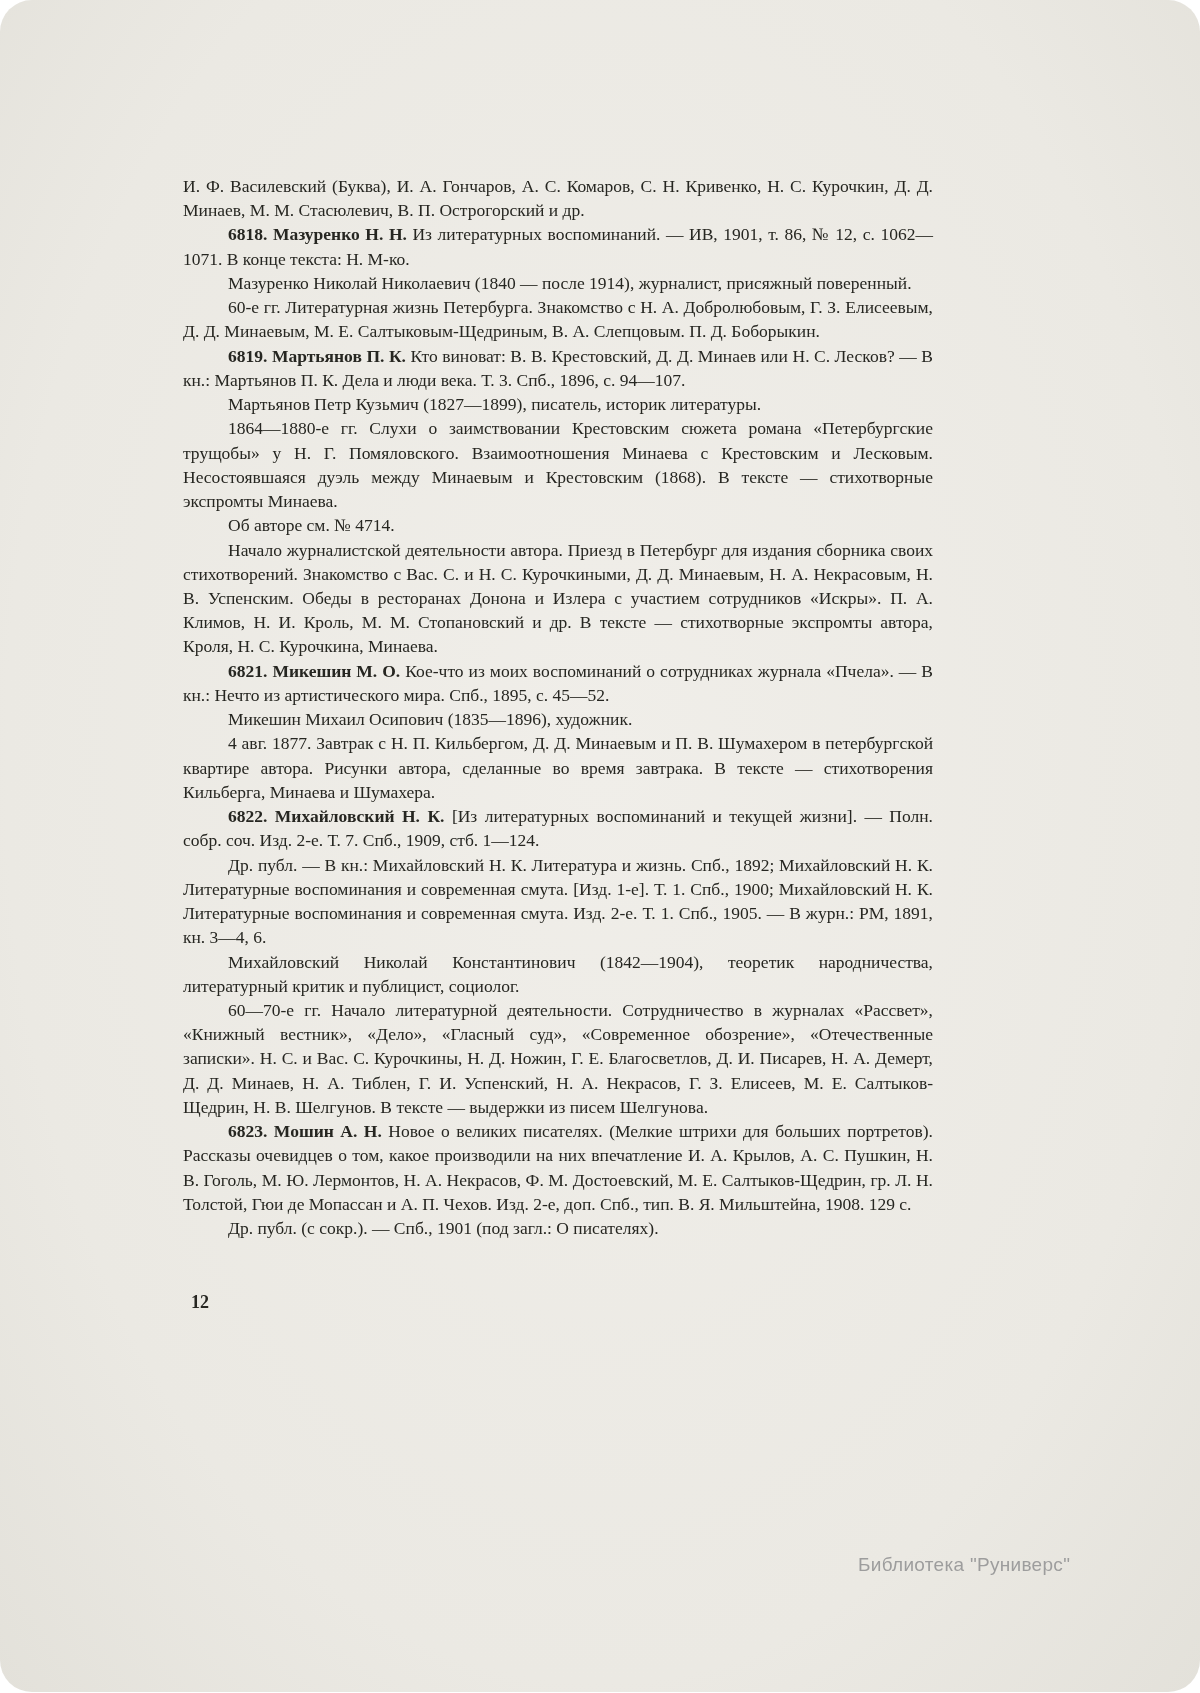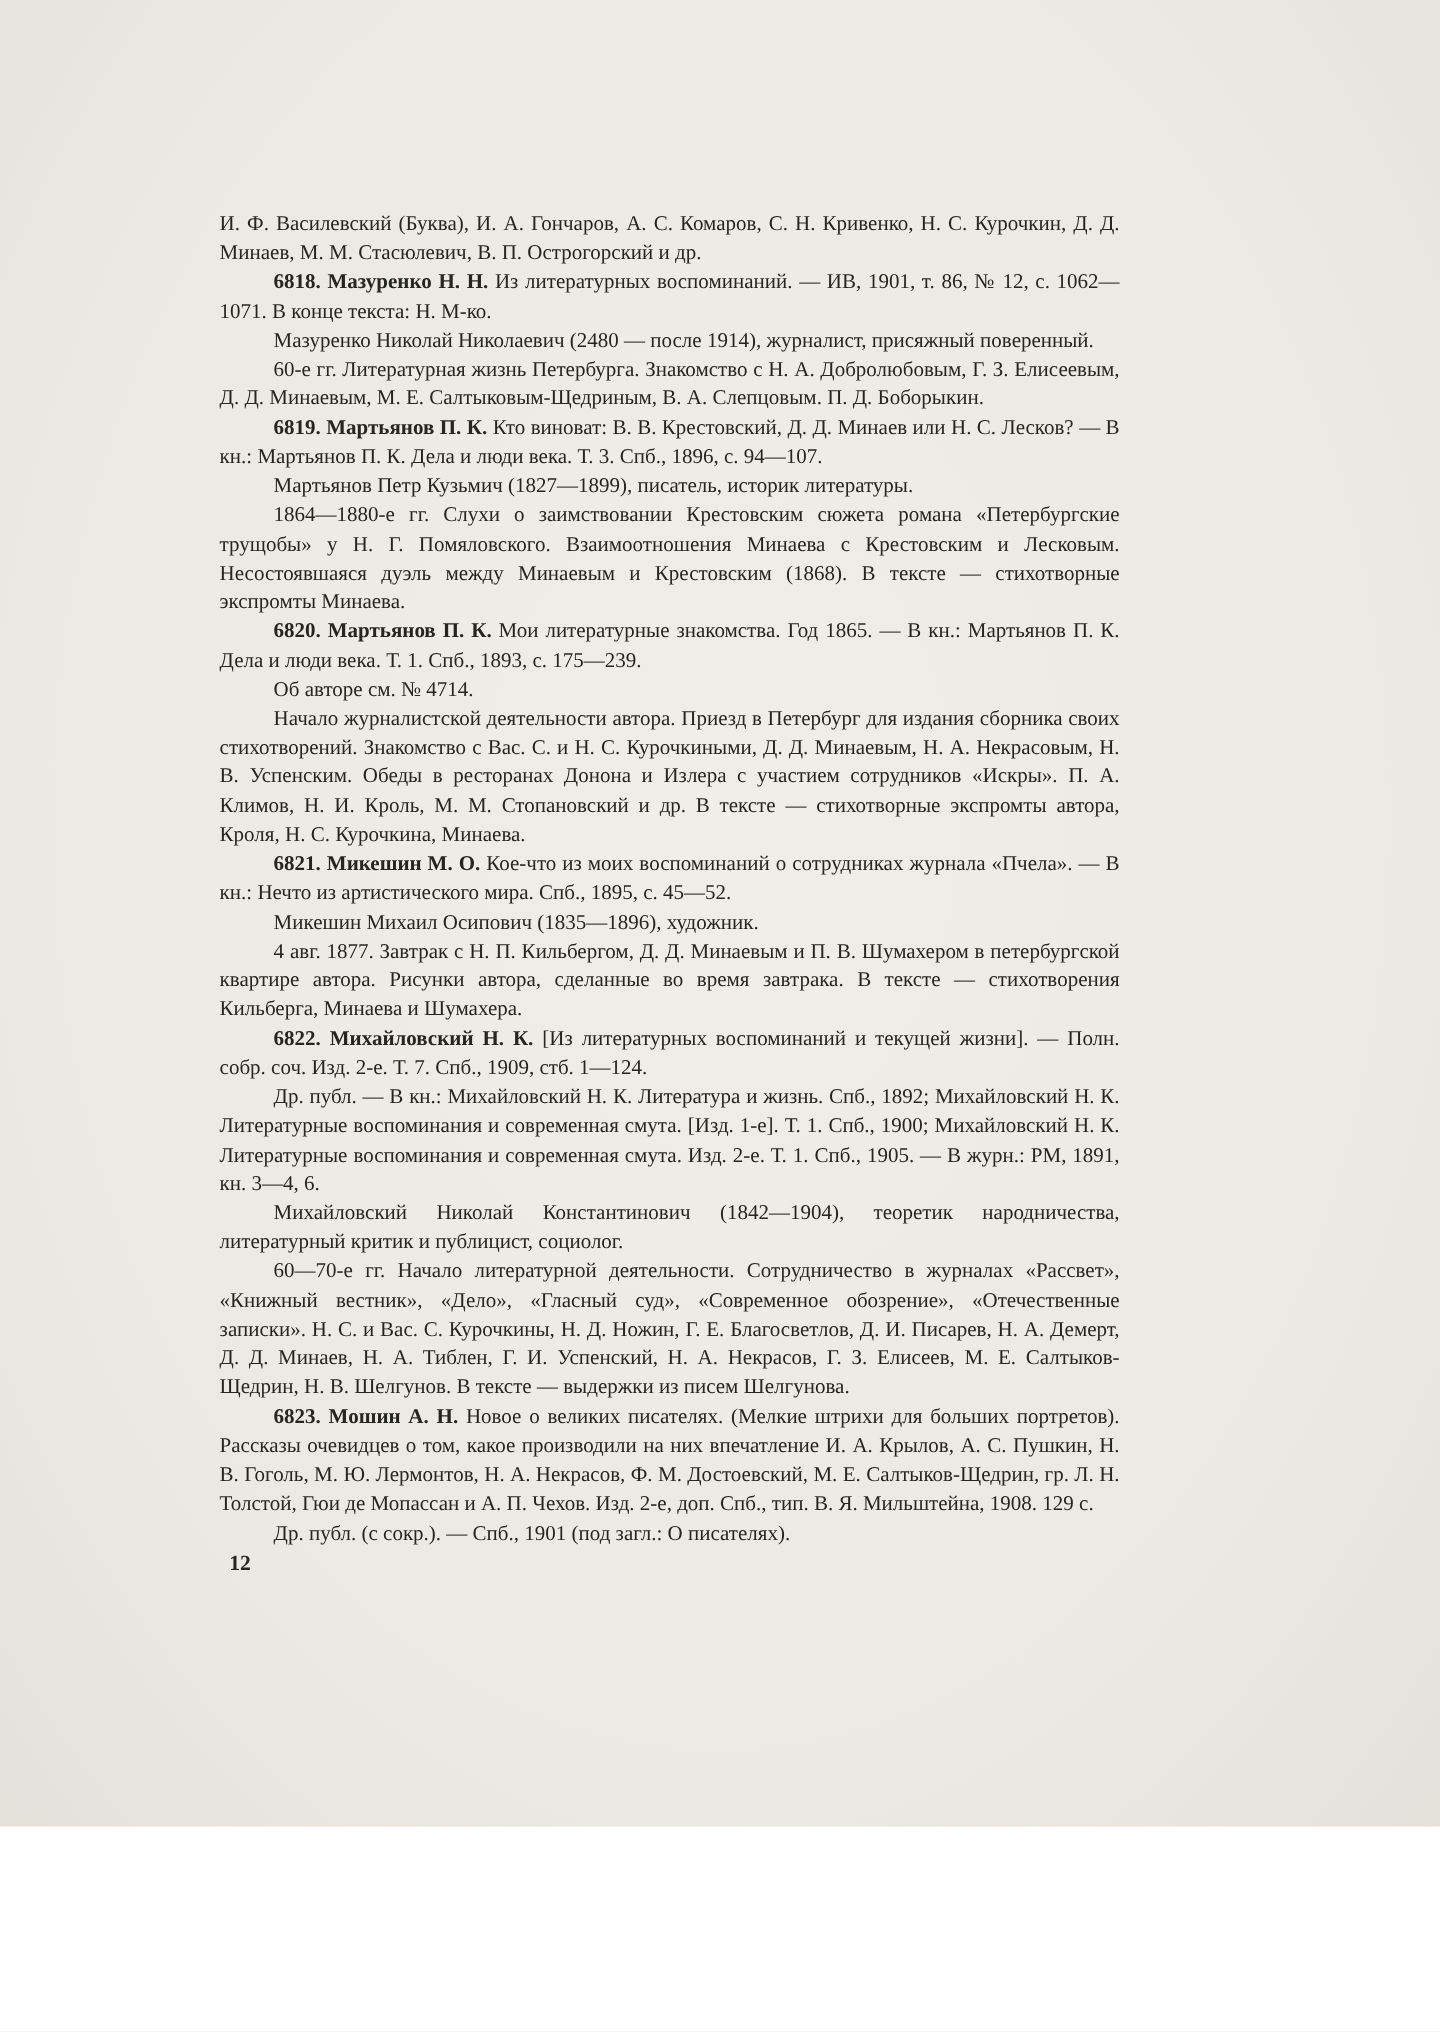--- a/index.html
+++ b/index.html
@@ -1,23 +1,24 @@
 <!DOCTYPE html>
 <html><head>
 <meta charset="utf-8">
 <style>
   html,body { margin:0; padding:0; }
   .scan {
     position:relative;
-    width:1200px; height:1522px;
+    width:1200px; height:1692px;
     background:#edebe6;
     background-image: radial-gradient(ellipse at 50% 45%, #f0eee9 0%, #ebe9e3 70%, #e3e1da 100%);
     font-family:"Liberation Serif","DejaVu Serif",serif;
     color:#262621;
     overflow:hidden;
+    border-radius:32px;
   }
   .textblock {
     position:absolute;
     left:183px; top:174px;
     width:750px;
     font-size:17.5px;
     line-height:1.385;
     text-align:justify;
   }
   .textblock p { margin:0; text-indent:45px; }
@@ -37,32 +38,31 @@
 </head>
 <body>
 
 <div class="scan">
   <div class="textblock">
 
     <p class="cont">И. Ф. Василевский (Буква), И. А. Гончаров, А. С. Комаров, С. Н. Кривенко, Н. С. Курочкин, Д. Д. Минаев, М. М. Стасюлевич, В. П. Острогорский и др.</p>
 
     <div class="entry">
       <p><span class="head-bold">6818. Мазуренко Н. Н.</span><span> Из литературных воспоминаний. — ИВ, 1901, т. 86, № 12, с. 1062—1071. В конце текста: Н. М-ко.</span></p>
-      <p>Мазуренко Николай Николаевич (2480 — после 1914), журналист, присяжный поверенный.</p>
+      <p>Мазуренко Николай Николаевич (1840 — после 1914), журналист, присяжный поверенный.</p>
       <p>60-е гг. Литературная жизнь Петербурга. Знакомство с Н. А. Добролюбовым, Г. З. Елисеевым, Д. Д. Минаевым, М. Е. Салтыковым-Щедриным, В. А. Слепцовым. П. Д. Боборыкин.</p>
     </div>
 
     <div class="entry">
       <p><span class="head-bold">6819. Мартьянов П. К.</span><span> Кто виноват: В. В. Крестовский, Д. Д. Минаев или Н. С. Лесков? — В кн.: Мартьянов П. К. Дела и люди века. Т. 3. Спб., 1896, с. 94—107.</span></p>
       <p>Мартьянов Петр Кузьмич (1827—1899), писатель, историк литературы.</p>
       <p>1864—1880-е гг. Слухи о заимствовании Крестовским сюжета романа «Петербургские трущобы» у Н. Г. Помяловского. Взаимоотношения Минаева с Крестовским и Лесковым. Несостоявшаяся дуэль между Минаевым и Крестовским (1868). В тексте — стихотворные экспромты Минаева.</p>
     </div>
 
     <div class="entry">
-      <p><span class="head-bold">6820. Мартьянов П. К.</span><span> Мои литературные знакомства. Год 1865. — В кн.: Мартьянов П. К. Дела и люди века. Т. 1. Спб., 1893, с. 175—239.</span></p>
       <p>Об авторе см. № 4714.</p>
       <p>Начало журналистской деятельности автора. Приезд в Петербург для издания сборника своих стихотворений. Знакомство с Вас. С. и Н. С. Курочкиными, Д. Д. Минаевым, Н. А. Некрасовым, Н. В. Успенским. Обеды в ресторанах Донона и Излера с участием сотрудников «Искры». П. А. Климов, Н. И. Кроль, М. М. Стопановский и др. В тексте — стихотворные экспромты автора, Кроля, Н. С. Курочкина, Минаева.</p>
     </div>
 
     <div class="entry">
       <p><span class="head-bold">6821. Микешин М. О.</span><span> Кое-что из моих воспоминаний о сотрудниках журнала «Пчела». — В кн.: Нечто из артистического мира. Спб., 1895, с. 45—52.</span></p>
       <p>Микешин Михаил Осипович (1835—1896), художник.</p>
       <p>4 авг. 1877. Завтрак с Н. П. Кильбергом, Д. Д. Минаевым и П. В. Шумахером в петербургской квартире автора. Рисунки автора, сделанные во время завтрака. В тексте — стихотворения Кильберга, Минаева и Шумахера.</p>
     </div>
 

